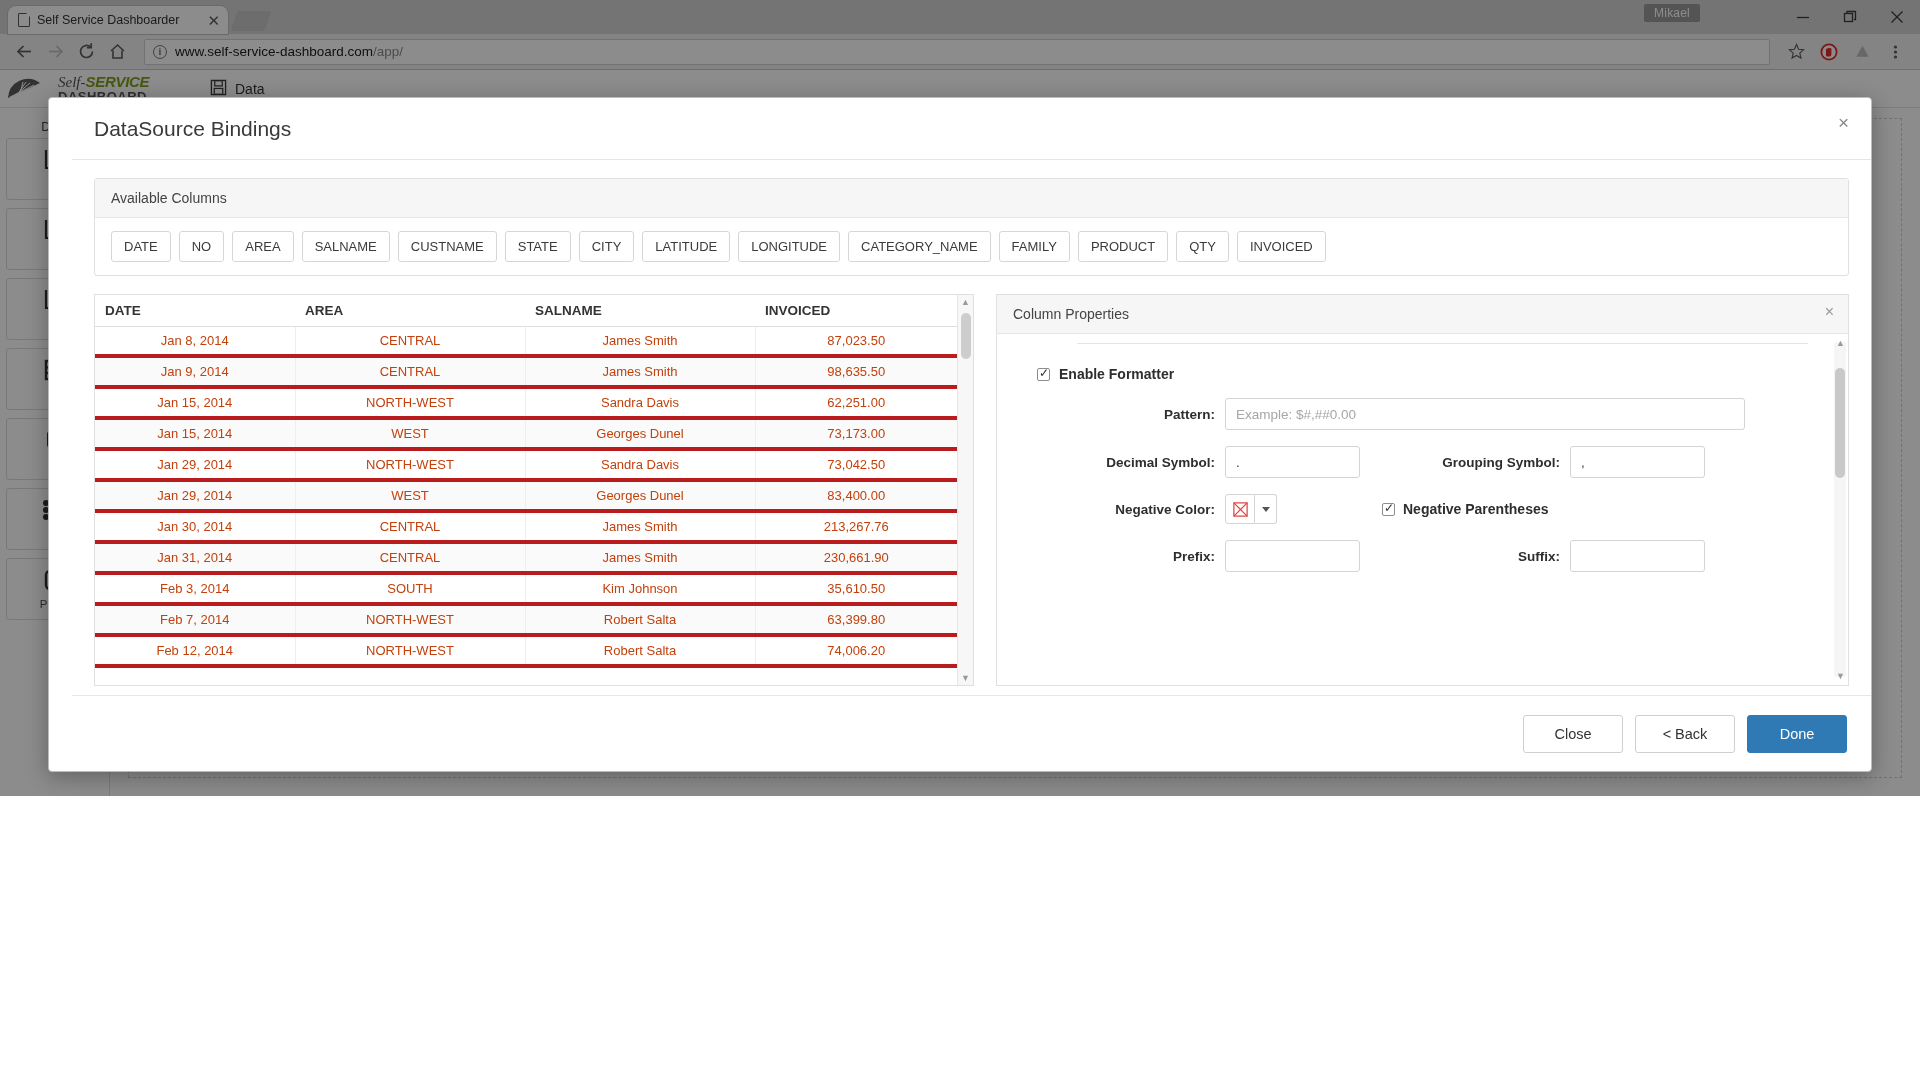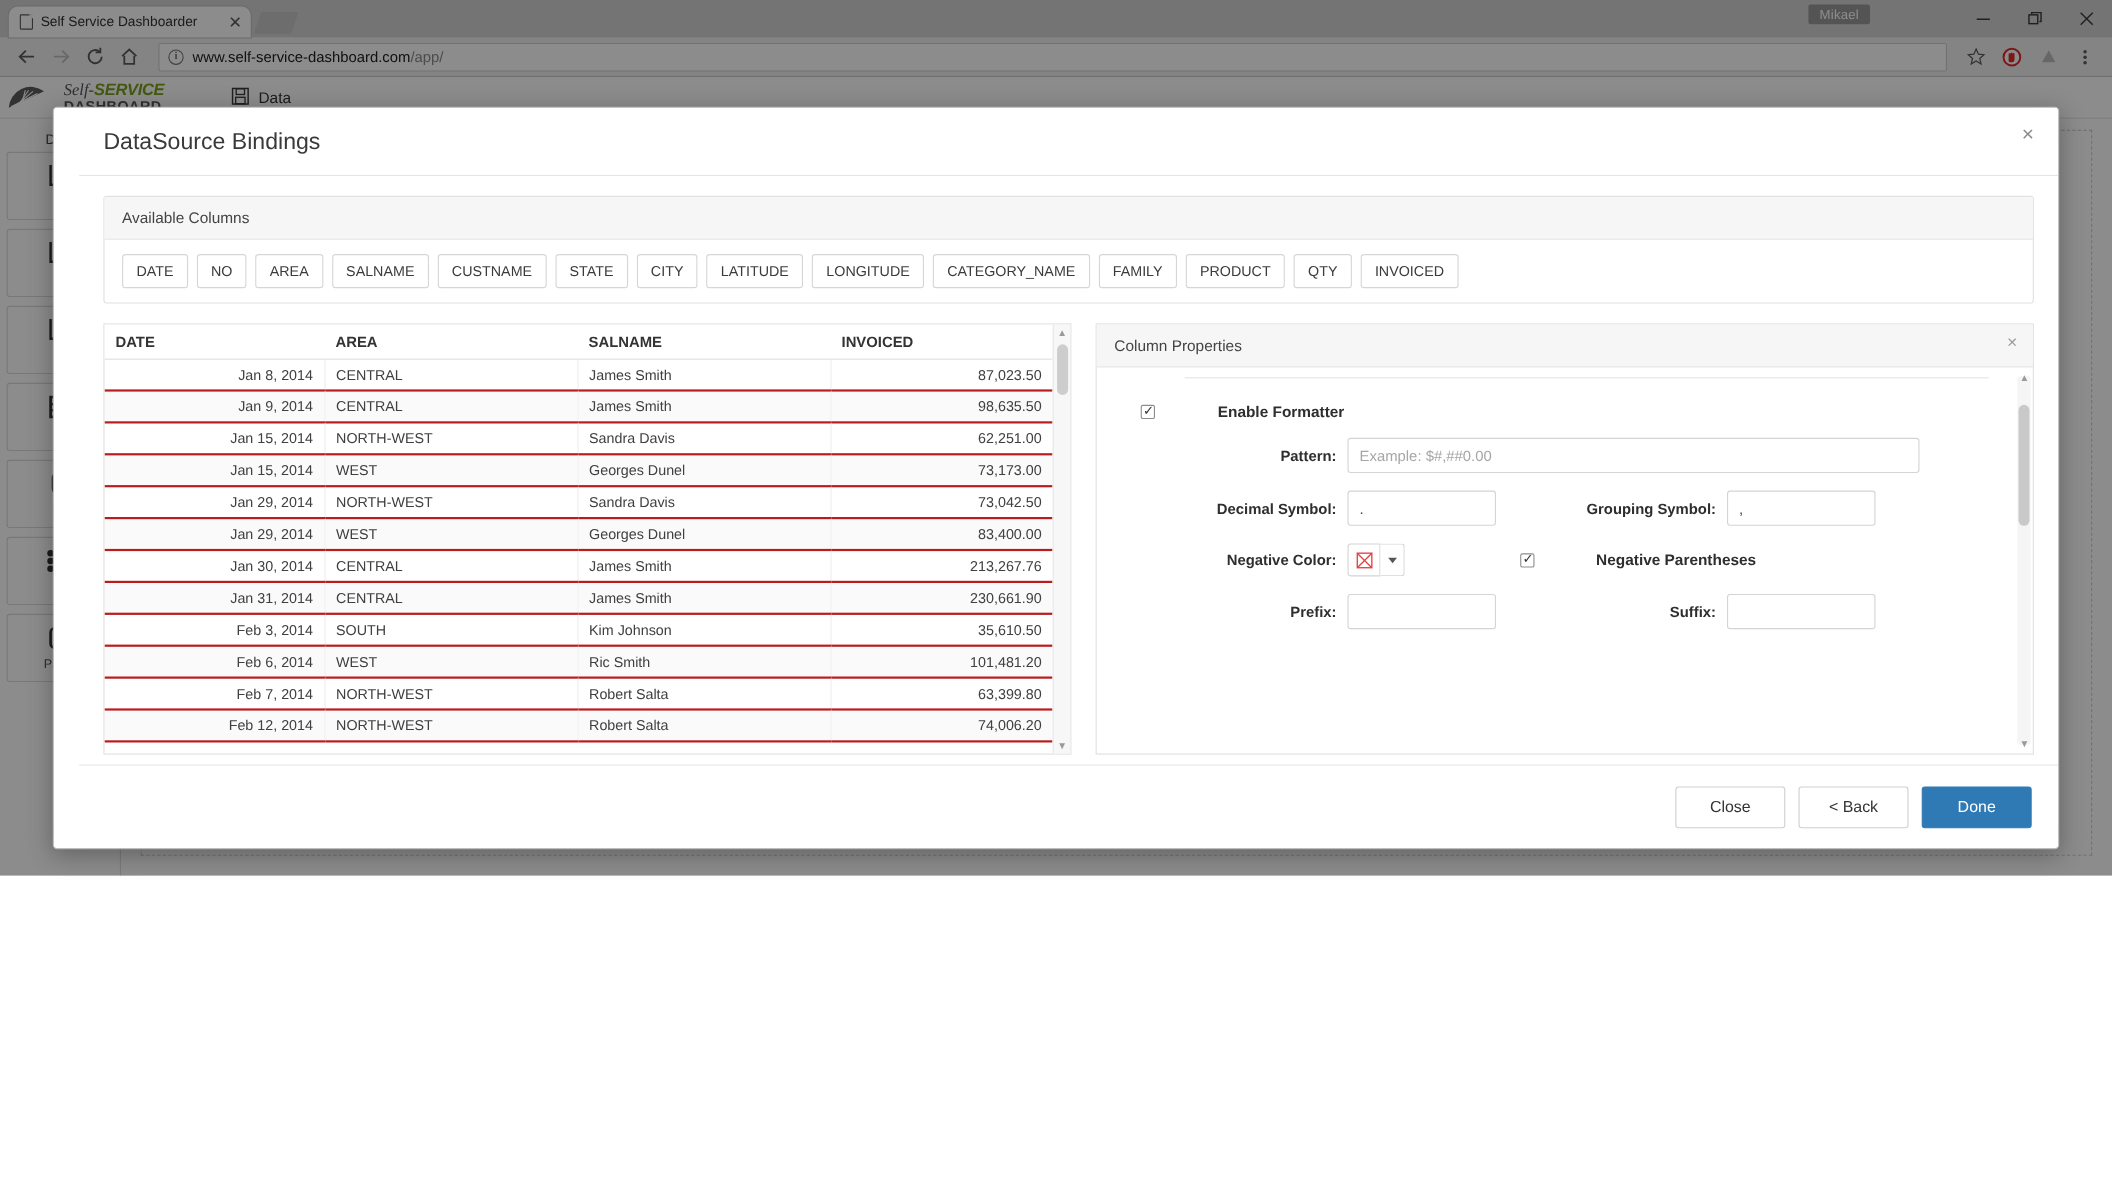--- a/index.html
+++ b/index.html
@@ -130,23 +130,23 @@
 
   
   .grid-wrap { width: 880px; border: 1px solid #e0e0e0; height: 392px; position: relative; background:#fff;}
   .grid-scroll { position:absolute; inset: 0 16px 0 0; overflow: hidden; }
   table.grid { width: 100%; border-collapse: collapse; table-layout: fixed; }
   table.grid th {
     text-align: left; font-size: 13.5px; color: #333; font-weight: bold;
     padding: 8px 10px; border-bottom: 1px solid #dedede; background:#fff;
   }
   table.grid td {
-    font-size: 13px; color: #404040; padding: 6px 10px;
-    border-bottom: 2px solid #b91c1c; border-right: 1px solid #eee;
-    white-space: nowrap; overflow:hidden;
+    font-size: 13px; color: #c2410c; padding: 6px 10px;
+    border-bottom: 4px solid #b91c1c; border-right: 1px solid #eee;
+    white-space: nowrap; overflow:hidden;text-align:center;
   }
   table.grid td:last-child { border-right: none; }
   table.grid tbody tr:nth-child(even) { background: #fafafa; }
   .c-date { width: 200px; text-align: right; }
   .c-area { width: 230px; }
   .c-sal  { width: 230px; }
   .c-inv  { text-align: right; }
   table.grid th.c-date, table.grid th.c-inv { text-align: left; }
 
   .gscroll {
@@ -168,21 +168,21 @@
   .topcut-inner{ position:absolute; left:80px; right:40px; top:9px; border-top:1px solid #e4e4e4; }
 
   .chk-row { display:flex; align-items:center; gap:9px; margin: 22px 0 0 40px; }
   .chkbox {
     width: 13px; height: 13px; border: 1px solid #8d8d8d; background:#fff; border-radius:2px;
     position: relative; flex: none;
   }
   .chkbox.checked:after {
     content: "✓"; position: absolute; left: 1px; top: -3px; font-size: 12px; color:#333;
   }
-  .chk-label { font-size: 14px; font-weight: bold; color: #2e2e2e; margin-left: 48px; }
+  .chk-label { font-size: 14px; font-weight: bold; color: #2e2e2e; }
 
   .frow { display: flex; align-items: center; margin-top: 16px; }
   .flabel { font-size: 13.5px; font-weight: bold; color: #2e2e2e; text-align: right; }
   .finput {
     border: 1px solid #d4d4d4; border-radius: 3px; height: 32px; background: #fff;
     padding: 0 10px; font-size: 13.5px; color: #444; display:flex; align-items:center;
     font-family: "Liberation Sans", sans-serif;
   }
   .finput.ph { color: #a6a6a6; }
 
@@ -527,26 +527,20 @@
                     <td class="c-date">Jan 31, 2014</td>
                     <td class="c-area">CENTRAL</td>
                     <td class="c-sal">James Smith</td>
                     <td class="c-inv">230,661.90</td>
                   </tr>
                 <tr>
                     <td class="c-date">Feb 3, 2014</td>
                     <td class="c-area">SOUTH</td>
                     <td class="c-sal">Kim Johnson</td>
                     <td class="c-inv">35,610.50</td>
-                  </tr>
-                <tr>
-                    <td class="c-date">Feb 6, 2014</td>
-                    <td class="c-area">WEST</td>
-                    <td class="c-sal">Ric Smith</td>
-                    <td class="c-inv">101,481.20</td>
                   </tr>
                 <tr>
                     <td class="c-date">Feb 7, 2014</td>
                     <td class="c-area">NORTH-WEST</td>
                     <td class="c-sal">Robert Salta</td>
                     <td class="c-inv">63,399.80</td>
                   </tr>
                 <tr>
                     <td class="c-date">Feb 12, 2014</td>
                     <td class="c-area">NORTH-WEST</td>

